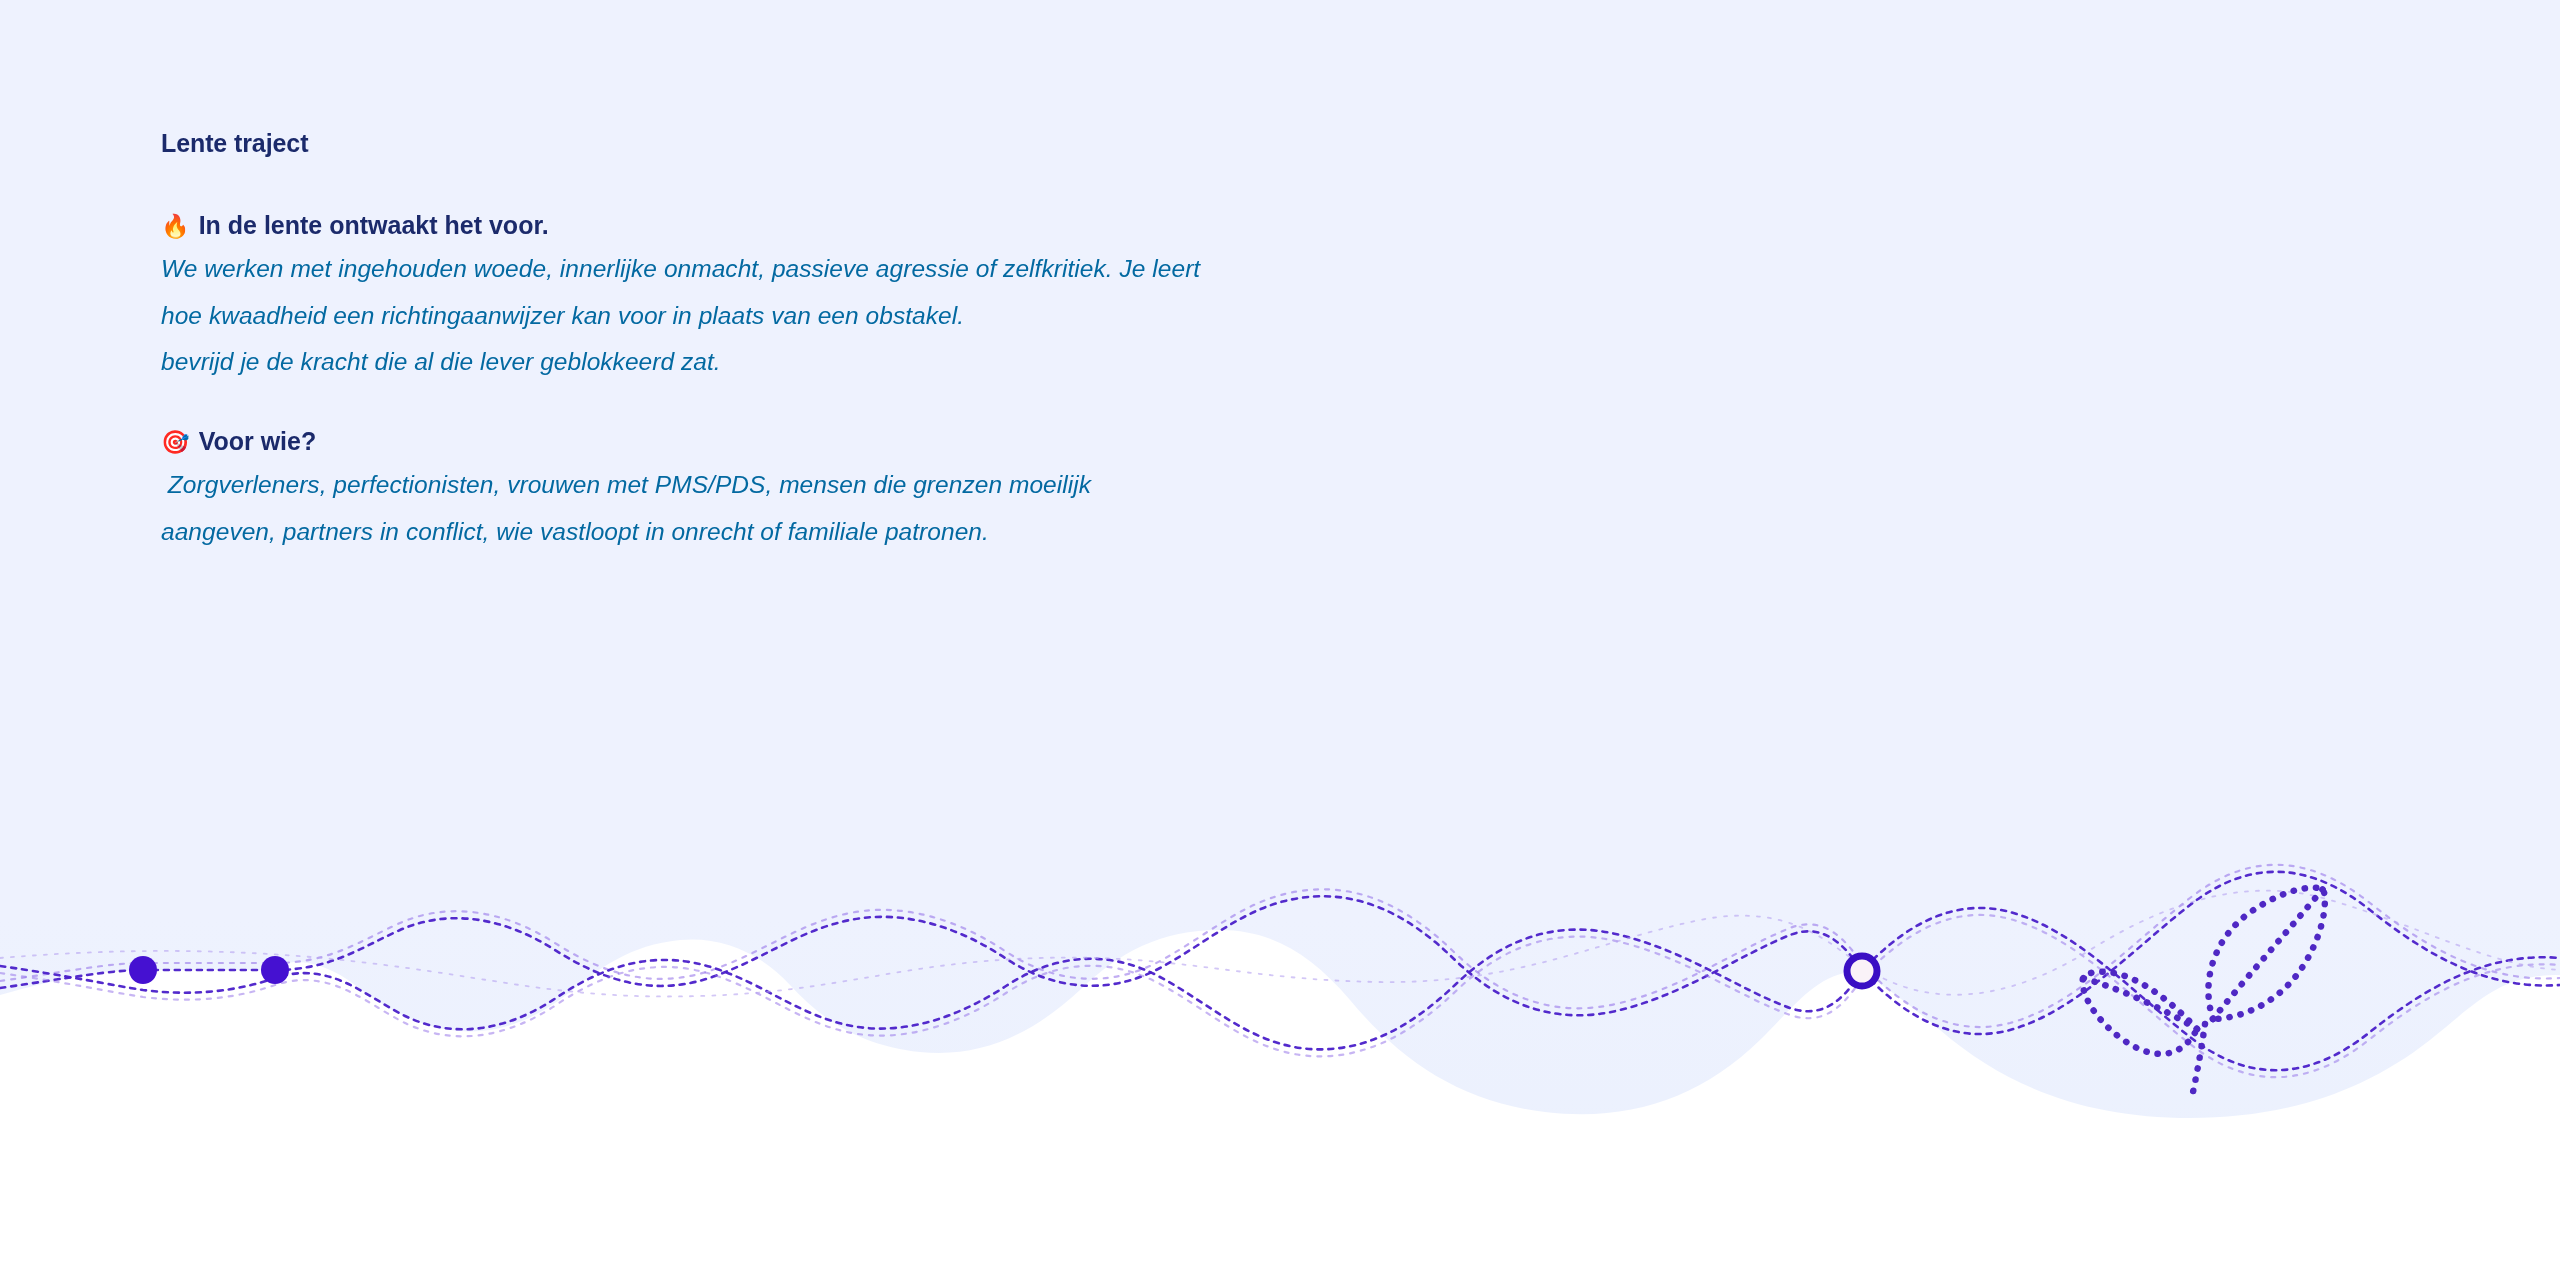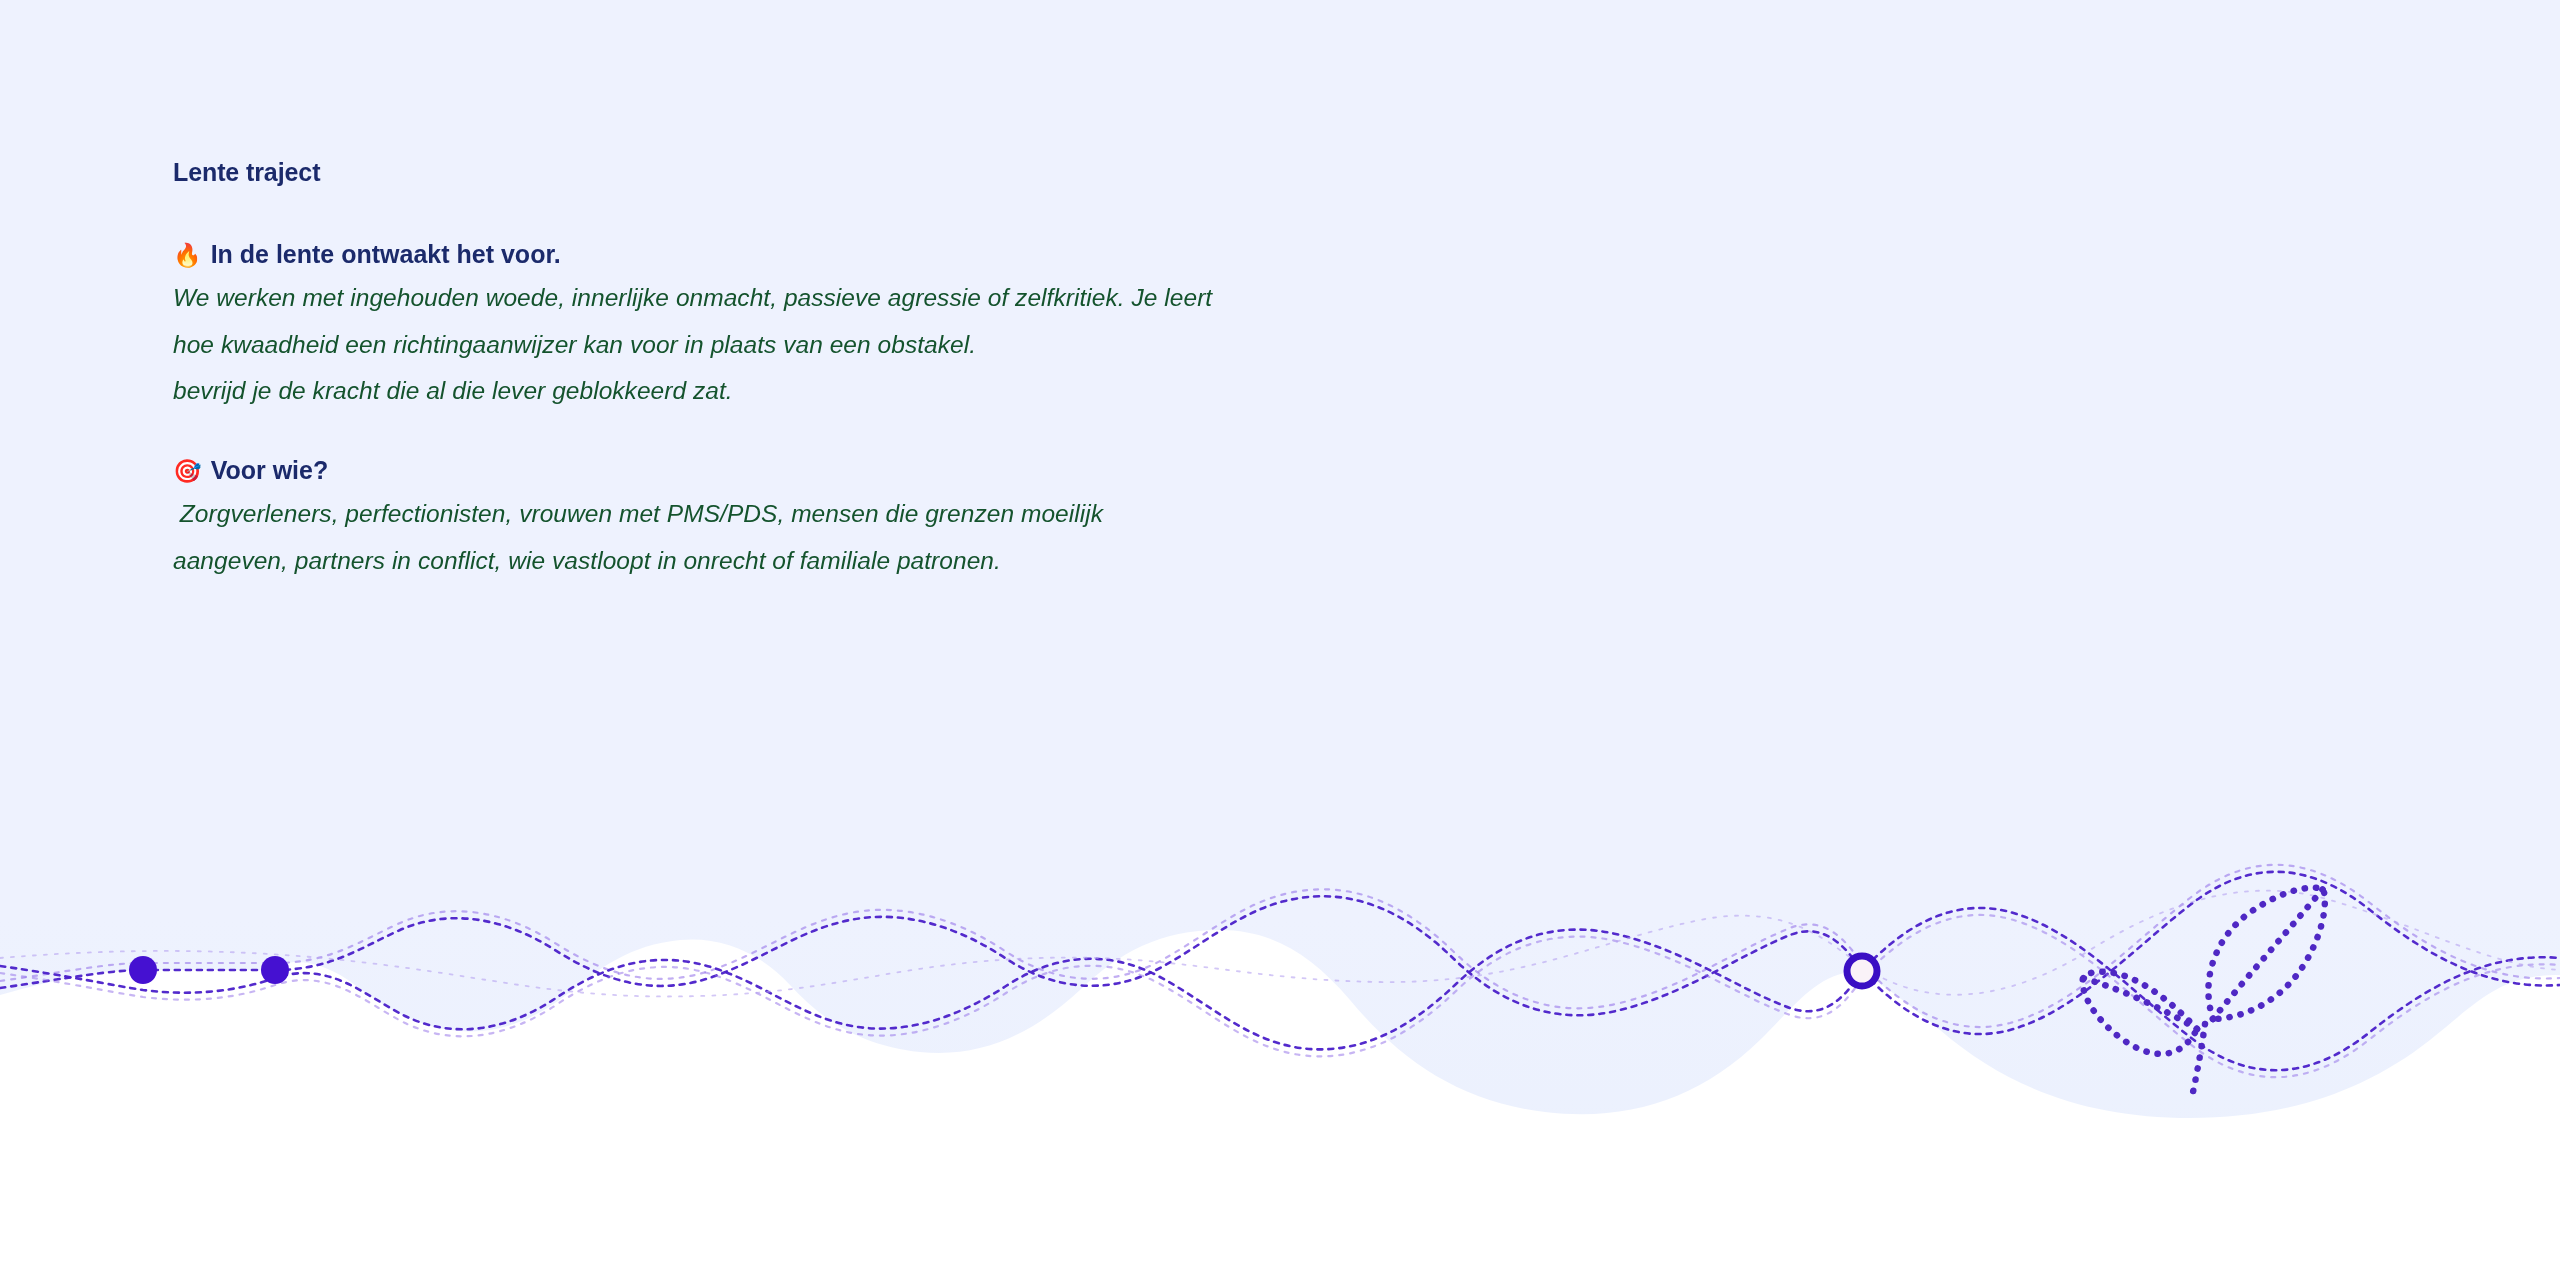--- a/index.html
+++ b/index.html
@@ -22,24 +22,23 @@
     position: absolute;
     left: 0;
     top: 0;
     width: 2560px;
     height: 1275px;
     pointer-events: none;
   }
   
   #content {
     position: absolute;
-    left: 173px;
+    left: 161px;
     top: 128px;
     width: 1600px;
-    margin-top: 29px;
   }
   .section-title {
     font-size: 25px;
     font-weight: 700;
     letter-spacing: -0.1px;
     color: #1b2a6b;
     line-height: 1.2;
     margin: 0;
   }
   .spacer-lg { height: 52px; }
@@ -55,21 +54,21 @@
     gap: 9px;
   }
   .emoji {
     font-size: 23px;
     line-height: 1;
     display: inline-block;
   }
   .body-line {
     font-size: 24.5px;
     font-style: italic;
-    color: #14532d;
+    color: #0369a1;
     line-height: 46.5px;
     margin: 0;
     white-space: pre;
     letter-spacing: 0.05px;
   }
 </style>
 </head>
 <body>
 
 <div id="stage">

